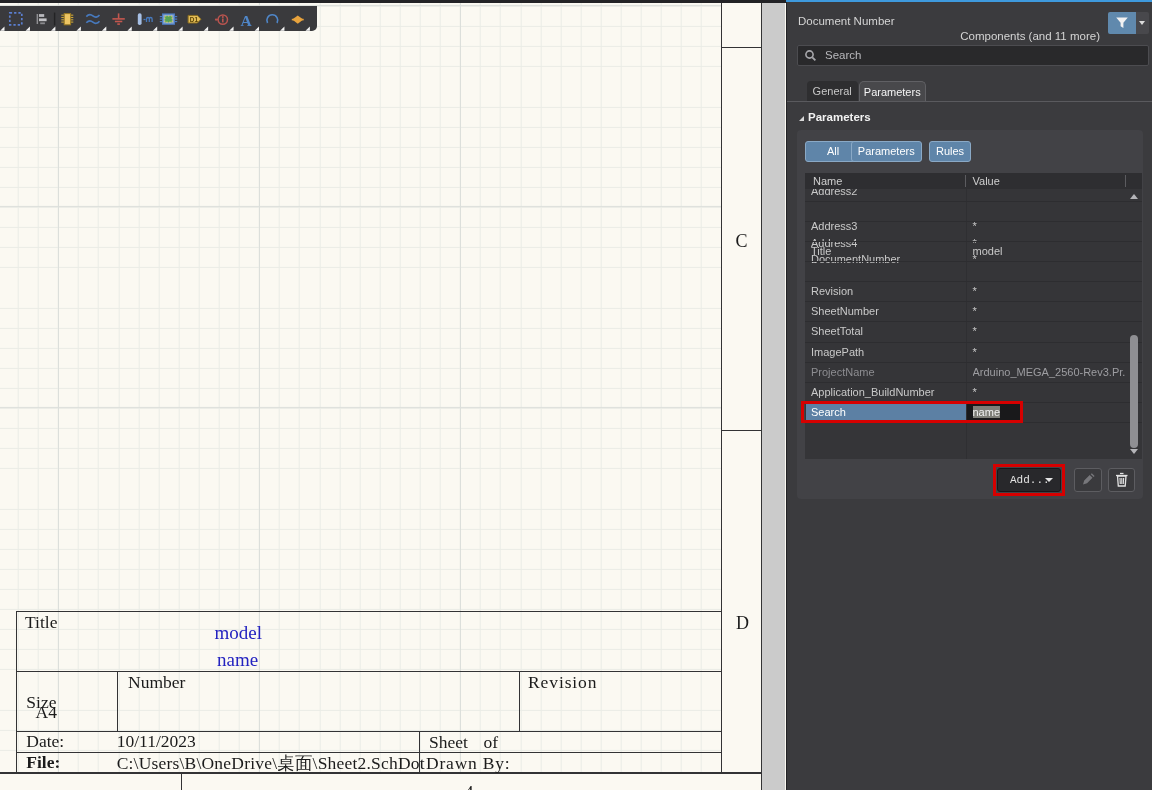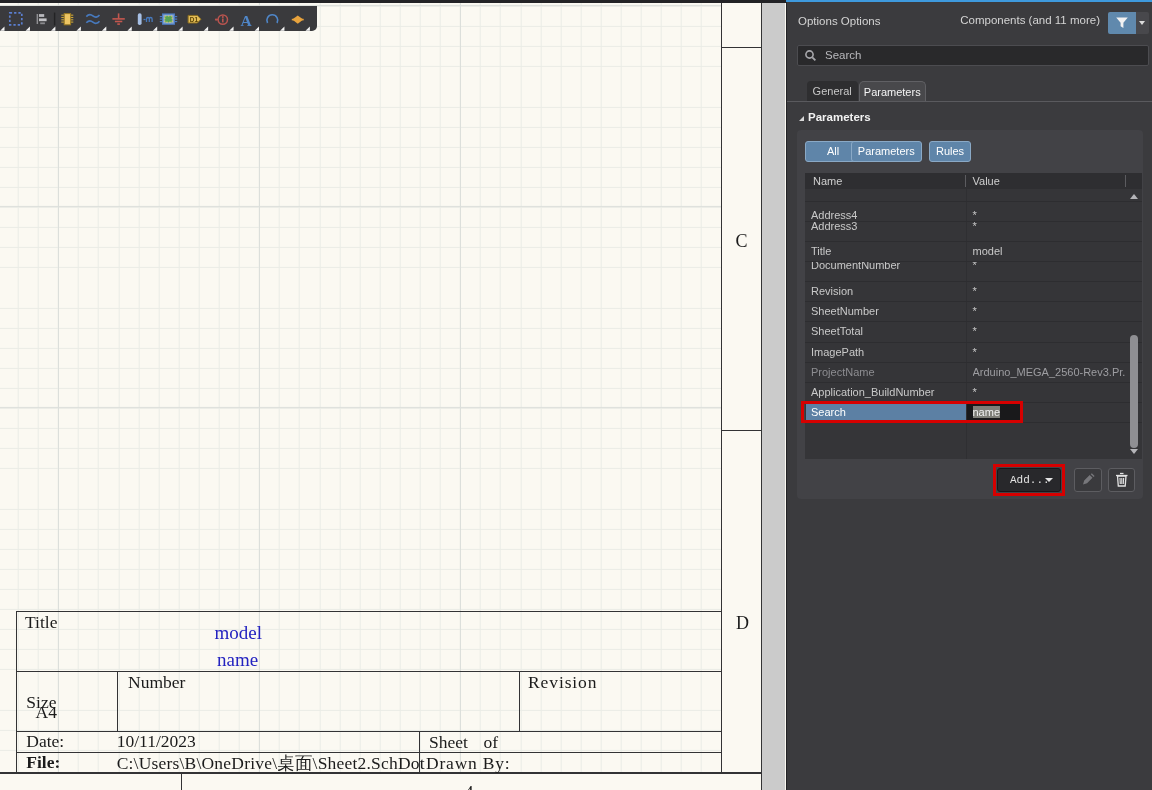--- a/index.html
+++ b/index.html
@@ -149,22 +149,22 @@
       <path d="M280.05 24.8 L284.45 24.8 L284.45 20.6 Z"></path>
       <path d="M305.50 24.8 L309.9 24.8 L309.9 20.6 Z"></path>
     </g>
   </svg>
   </div>
 
   <div class="abs" style="left:762.3px;top:3px;width:23.2px;height:787px;background:#cbcbcb;"></div>
 
   <div class="abs" id="panel" style="left:785.5px;top:0;width:366.5px;height:790px;background:#3b3b3e;border-left:1.5px solid #232326;box-sizing:border-box;color:#d6d6d6;font-size:11.5px;">
 
-    <div class="abs" style="left:11.5px;top:15px;color:#d4d4d4;">Options Options</div>
-    <div class="abs" style="right:52px;top:14px;color:#d4d4d4;">Components (and 11 more)</div>
+    <div class="abs" style="left:11.5px;top:15px;color:#d4d4d4;">Document Number</div>
+    <div class="abs" style="right:52px;top:30px;color:#d4d4d4;">Components (and 11 more)</div>
 
     <div class="abs" style="left:321px;top:12px;width:28px;height:21.5px;background:#6089ad;border-radius:2px 0 0 2px;">
       <svg width="28" height="21.5" viewBox="0 0 28 21.5" style="position:absolute;left:0;top:0;">
         <path d="M8.2 5.5 h11.6 l-4.4 5.2 v5.2 l-2.8 -1.6 v-3.6 z" fill="#f2f2f2"></path>
       </svg>
     </div>
     <div class="abs" style="left:349.5px;top:12px;width:13px;height:21.5px;background:#48484c;border-radius:0 2px 2px 0;">
       <div class="abs" style="left:3px;top:9px;width:0;height:0;border-left:3.5px solid transparent;border-right:3.5px solid transparent;border-top:4px solid #dcdcdc;"></div>
     </div>
 
@@ -189,33 +189,36 @@
     <div class="abs btnblue" style="left:64.5px;top:140.5px;width:70.5px;height:21.5px;">Parameters</div>
     <div class="abs btnblue" style="left:142.5px;top:140.5px;width:42px;height:21.5px;">Rules</div>
 
     <div class="abs" style="left:18.5px;top:173px;width:337px;height:16px;background:#2e2e31;">
       <div class="abs" style="left:8px;top:2px;color:#cfcfcf;font-size:11px;">Name</div>
       <div class="abs" style="left:167.5px;top:2px;color:#cfcfcf;font-size:11px;">Value</div>
       <div class="abs" style="left:160px;top:2px;width:1px;height:12px;background:#5c5c60;"></div>
       <div class="abs" style="left:320px;top:2px;width:1px;height:12px;background:#5c5c60;"></div>
     </div>
     <div class="abs" id="rows" style="left:18.5px;top:189px;width:337px;height:270px;background:#353538;overflow:hidden;">
+      <div class="row" style="top:-8.2px;">
+          <span class="rname">Address2</span>
+        </div>
       <div class="row" style="top:27px;">
           <span class="rname">Address3</span>
           <span class="rval">*</span>
         </div>
-      <div class="row" style="top:16px;">
+      <div class="row" style="top:44px;">
           <span class="rname">Address4</span>
           <span class="rval">*</span>
         </div>
       <div class="row" style="top:52.1px;">
           <span class="rname">Title</span>
           <span class="rval">model</span>
         </div>
-      <div class="row" style="top:66px;">
+      <div class="row" style="top:60px;">
           <span class="rname">DocumentNumber</span>
           <span class="rval">*</span>
         </div>
       <div class="row" style="top:92.25px;">
           <span class="rname">Revision</span>
           <span class="rval">*</span>
         </div>
       <div class="row" style="top:112.3px;">
           <span class="rname">SheetNumber</span>
           <span class="rval">*</span>

